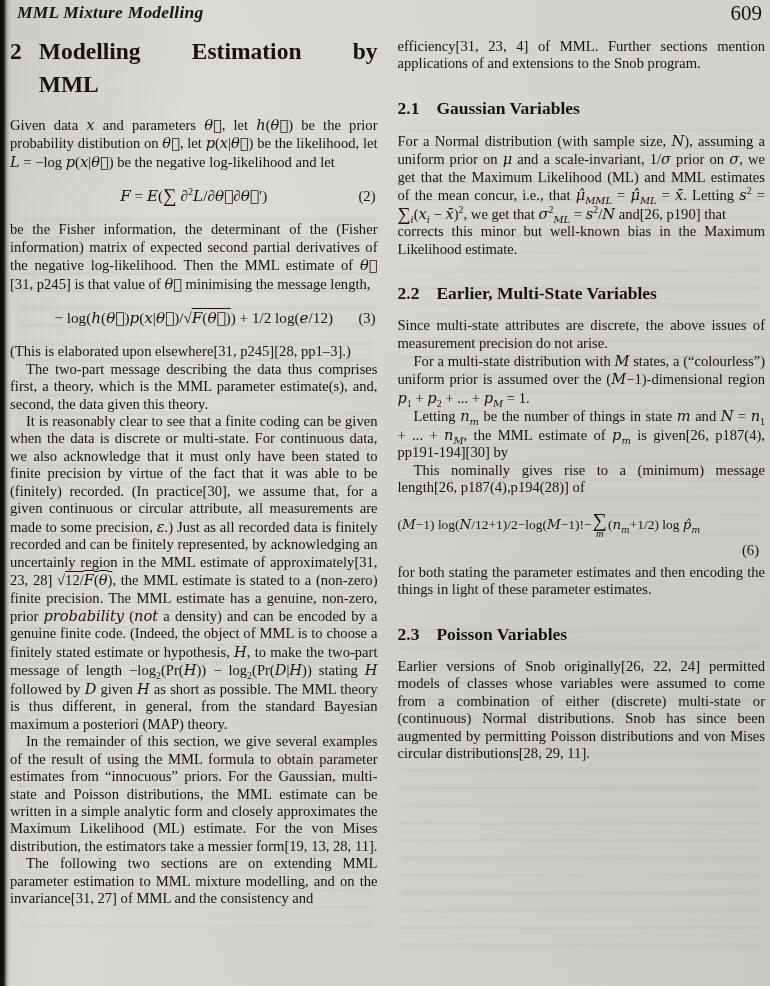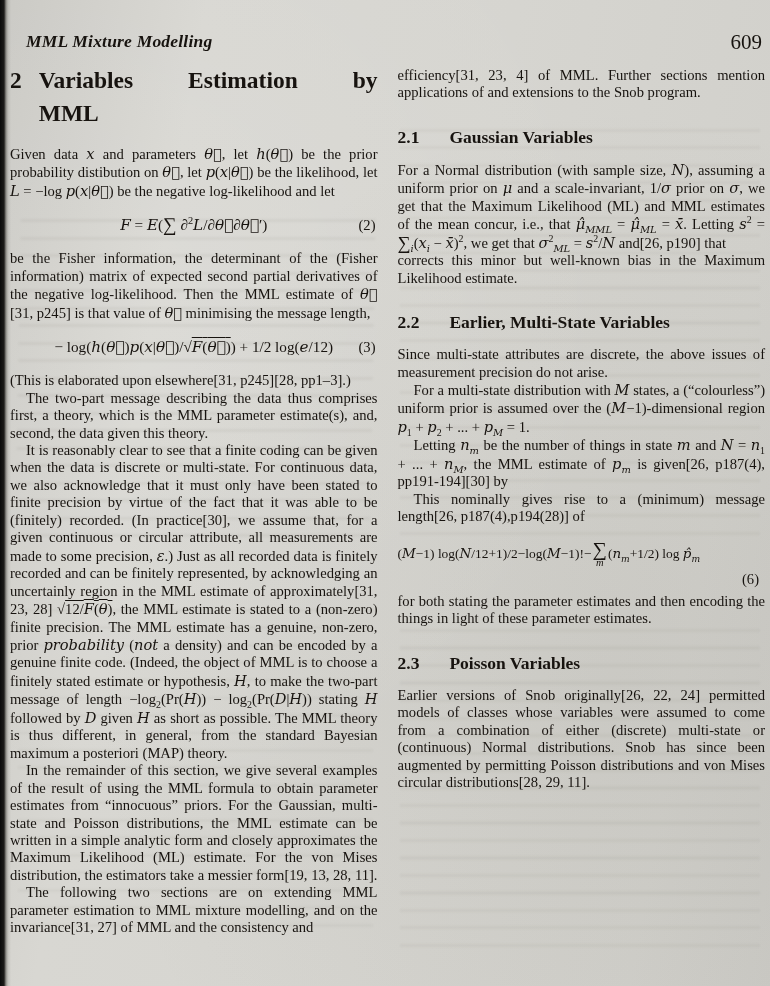--- a/index.html
+++ b/index.html
@@ -24,21 +24,21 @@
     opacity:.5;filter:blur(1.3px);
     background:repeating-linear-gradient(180deg,
       transparent 0 9px, rgba(104,102,90,.14) 9px 12px, transparent 12px 17.5px);
   }
   .bleed.b1{left:18px;top:210px;width:355px;height:330px;transform:skewX(-1deg);}
   .bleed.b2{left:18px;top:600px;width:355px;height:330px;opacity:.4;}
   .bleed.b3{left:400px;top:120px;width:360px;height:420px;opacity:.45;}
   .bleed.b4{left:400px;top:620px;width:360px;height:340px;opacity:.45;}
   .hdr{
     display:flex;justify-content:space-between;align-items:flex-start;
-    padding:2px 6px 0 26px;position:relative;z-index:2;margin-top:29px;
+    padding:2px 6px 0 17px;position:relative;z-index:2;
   }
   .hdr .title{font-style:italic;font-weight:bold;font-size:17.5px;letter-spacing:.2px;}
   .hdr .pno{font-size:21px;line-height:22px;padding-right:2px;}
   .cols{
     position:relative;z-index:2;
     display:flex;gap:20px;
     padding:0 5px 0 10px;
   }
   .col{width:368px;}
   .col p{
@@ -51,21 +51,21 @@
     font-size:23.5px;line-height:33px;font-weight:bold;
     display:flex;gap:17px;
   }
   h2.sec .num{flex:none;}
   h2.sec .ttl{flex:1;}
   .hl1{display:flex;justify-content:space-between;}
   .hl2{display:block;}
   h3.sub{
     margin:25px 0 14px 0;
     font-size:17.5px;line-height:20px;font-weight:bold;
-    display:flex;gap:30px;
+    display:flex;gap:17px;
   }
   .eq{
     position:relative;margin:14px 0;
     display:flex;align-items:center;justify-content:center;
     font-size:15.2px;line-height:22px;
   }
   .eq .eqnum{position:absolute;right:2px;font-size:14.6px;}
   .eqwide{margin:13px 0 2px 0;font-size:13.45px;line-height:30px;white-space:nowrap;text-align:left;}
   .eqnum-below{text-align:right;font-size:14.6px;margin:0 6px 6px 0;line-height:16px;}
   sup{font-size:68%;vertical-align:super;line-height:0;}
@@ -92,21 +92,21 @@
     <span class="pno">609</span>
   </div>
 
   <div class="cols">
 
     <div class="col">
       <h2 class="sec">
         <span class="num">2</span>
         <span class="ttl">
             <span class="hl1">
-              <span>Variables</span>
+              <span>Modelling</span>
               <span>Estimation</span>
               <span>by</span>
             </span>
             <span class="hl2">MML</span>
           </span>
       </h2>
       <p>Given data <i>x</i> and parameters <i>θ⃗</i>, let <i>h</i>(<i>θ⃗</i>) be the prior probability distibution on <i>θ⃗</i>, let <i>p</i>(<i>x</i>|<i>θ⃗</i>) be the likelihood, let <i>L</i> = −log <i>p</i>(<i>x</i>|<i>θ⃗</i>) be the negative log-likelihood and let</p>
       <div class="eq">
         <span><i>F</i> = <i>E</i>(<span class="bigsum">∑</span> ∂<sup>2</sup><i>L</i>/∂<i>θ⃗</i>∂<i>θ⃗</i>′)</span>
         <span class="eqnum">(2)</span>

